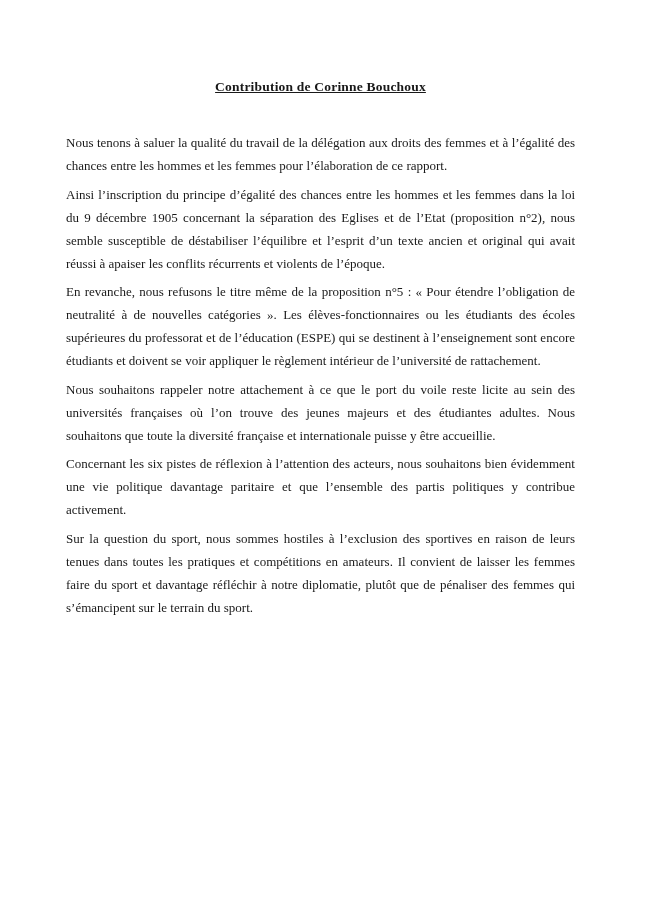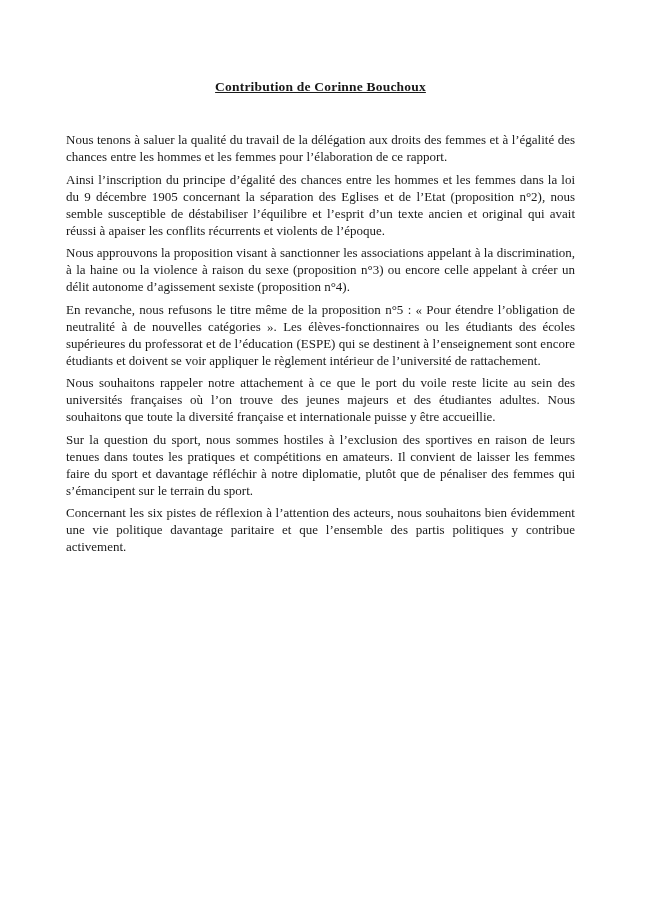--- a/index.html
+++ b/index.html
@@ -22,31 +22,30 @@
     font-size: 13.5px;
     font-weight: bold;
     text-decoration: underline;
     text-align: center;
     line-height: 18px;
     margin: 0 0 35px 0;
     letter-spacing: 0.2px;
   }
   .para {
     font-size: 13px;
-    line-height: 17px;
+    line-height: 23px;
     text-align: justify;
     margin: 0 0 5.5px 0;
   }
 </style>
 </head>
 <body>
 
 <div class="page">
   <h1 class="doc-title">Contribution de Corinne Bouchoux</h1>
 
   <p class="para">Nous tenons à saluer la qualité du travail de la délégation aux droits des femmes et à l’égalité des chances entre les hommes et les femmes pour l’élaboration de ce rapport.</p>
   <p class="para">Ainsi l’inscription du principe d’égalité des chances entre les hommes et les femmes dans la loi du 9 décembre 1905 concernant la séparation des Eglises et de l’Etat (proposition n°2), nous semble susceptible de déstabiliser l’équilibre et l’esprit d’un texte ancien et original qui avait réussi à apaiser les conflits récurrents et violents de l’époque.</p>
-  <p class="para">Nous approuvons la proposition visant à sanctionner les associations appelant à la discrimination, à la haine ou la violence à raison du sexe (proposition n°3) ou encore celle appelant à créer un délit autonome d’agissement sexiste (proposition n°4).</p>
   <p class="para">En revanche, nous refusons le titre même de la proposition n°5 : « Pour étendre l’obligation de neutralité à de nouvelles catégories ». Les élèves-fonctionnaires ou les étudiants des écoles supérieures du professorat et de l’éducation (ESPE) qui se destinent à l’enseignement sont encore étudiants et doivent se voir appliquer le règlement intérieur de l’université de rattachement.</p>
   <p class="para">Nous souhaitons rappeler notre attachement à ce que le port du voile reste licite au sein des universités françaises où l’on trouve des jeunes majeurs et des étudiantes adultes. Nous souhaitons que toute la diversité française et internationale puisse y être accueillie.</p>
+  <p class="para">Concernant les six pistes de réflexion à l’attention des acteurs, nous souhaitons bien évidemment une vie politique davantage paritaire et que l’ensemble des partis politiques y contribue activement.</p>
   <p class="para">Sur la question du sport, nous sommes hostiles à l’exclusion des sportives en raison de leurs tenues dans toutes les pratiques et compétitions en amateurs. Il convient de laisser les femmes faire du sport et davantage réfléchir à notre diplomatie, plutôt que de pénaliser des femmes qui s’émancipent sur le terrain du sport.</p>
-  <p class="para">Concernant les six pistes de réflexion à l’attention des acteurs, nous souhaitons bien évidemment une vie politique davantage paritaire et que l’ensemble des partis politiques y contribue activement.</p>
 </div>
 
 </body></html>

